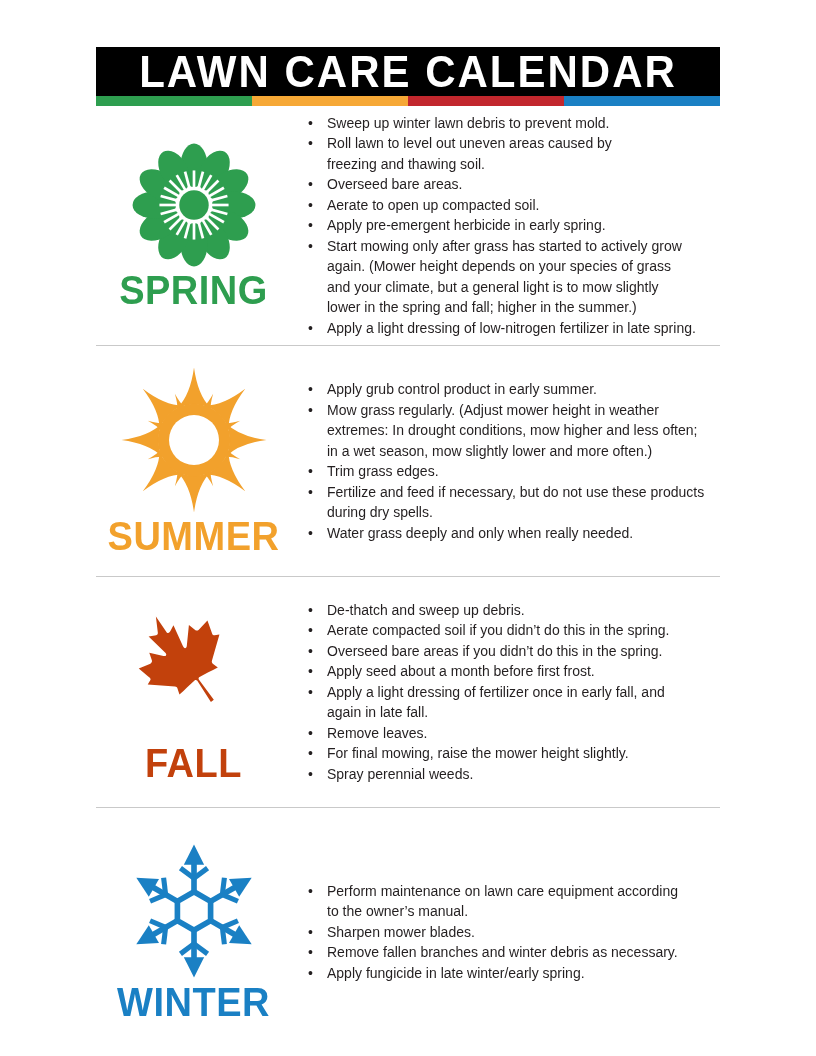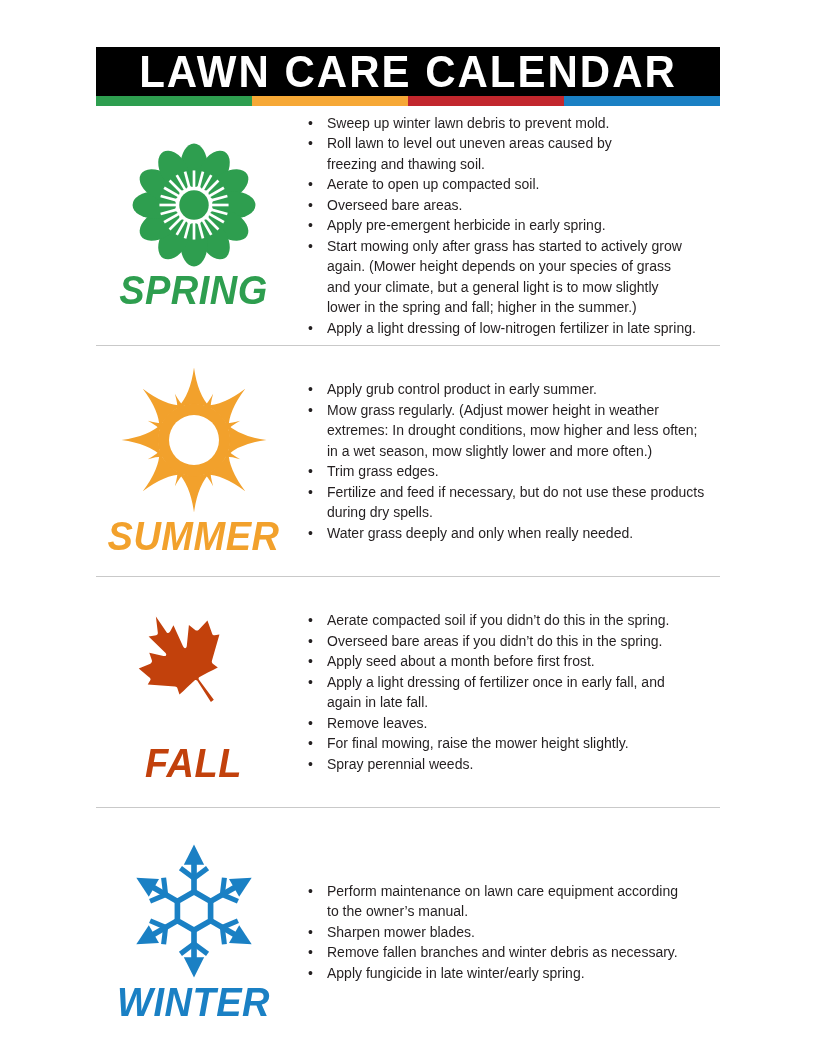--- a/index.html
+++ b/index.html
@@ -14,21 +14,21 @@
   .header-stripe { height:10px; display:flex; }
   .header-stripe span { flex:1 1 0; }
 
   
   .section { display:flex; align-items:center; margin:0 50px; }
   .section.spring { height:239px; }
   .section.summer { height:230px; }
   .section.fall   { height:230px; }
   .section.winter { height:248px; }
 
-  .season-col { width:195px; flex:0 0 195px; display:flex; flex-direction:column; align-items:center; justify-content:center;font-style:italic; }
+  .season-col { width:195px; flex:0 0 195px; display:flex; flex-direction:column; align-items:center; justify-content:center; }
   .season-icon { display:block; }
   .season-label { font-weight:bold; font-size:38px; line-height:1.05; letter-spacing:0.5px; margin-top:2px; transform:scaleY(1.05); }
 
   .tasks-col { flex:1 1 auto; padding-left:14px; padding-right:2px; }
   .task-list { list-style:none; }
   .task-list li { position:relative; padding-left:22px; font-size:14px; line-height:20.5px; white-space:pre-line; }
   .task-list li::before { content:"•"; position:absolute; left:3px; top:0; font-size:14px; line-height:20.5px; }
 
   hr.section-divider { border:none; border-top:1px solid #c9c9c9; margin:0 50px; height:0; }
 </style>
@@ -96,22 +96,22 @@
           <circle r="11.5"></circle>
         </g>
       </svg>
       <div class="season-label">SPRING</div>
     </div>
     <div class="tasks-col">
       <ul class="task-list">
           <li>Sweep up winter lawn debris to prevent mold.</li>
           <li>Roll lawn to level out uneven areas caused by
 freezing and thawing soil.</li>
+          <li>Overseed bare areas.</li>
           <li>Aerate to open up compacted soil.</li>
-          <li>Overseed bare areas.</li>
           <li>Apply pre-emergent herbicide in early spring.</li>
           <li>Start mowing only after grass has started to actively grow
 again. (Mower height depends on your species of grass
 and your climate, but a general light is to mow slightly
 lower in the spring and fall; higher in the summer.)</li>
           <li>Apply a light dressing of low-nitrogen fertilizer in late spring.</li>
         </ul>
     </div>
   </section>
 
@@ -180,20 +180,21 @@
             l 28.8,-23.39 -5.97,-2.81 c -2.59,-0.93 -1.87,-2.39 -0.94,-5.9
             l 4.4,-16 -16.74,3.52 c -2.32,0.35 -3.87,-1.12 -4.22,-2.52
             l -3.06,-10.45 -18.51,21.47 c -1.89,2.41 -5.71,2.41 -4.52,-3.1
             l 5.69,-30.1 -7.59,3.97 c -2.12,1.18 -4.24,1.41 -5.42,-0.78 z"></path>
         </g>
       </svg>
       <div class="season-label">FALL</div>
     </div>
     <div class="tasks-col">
       <ul class="task-list">
+          <li>De-thatch and sweep up debris.</li>
           <li>Aerate compacted soil if you didn’t do this in the spring.</li>
           <li>Overseed bare areas if you didn’t do this in the spring.</li>
           <li>Apply seed about a month before first frost.</li>
           <li>Apply a light dressing of fertilizer once in early fall, and
 again in late fall.</li>
           <li>Remove leaves.</li>
           <li>For final mowing, raise the mower height slightly.</li>
           <li>Spray perennial weeds.</li>
         </ul>
     </div>

